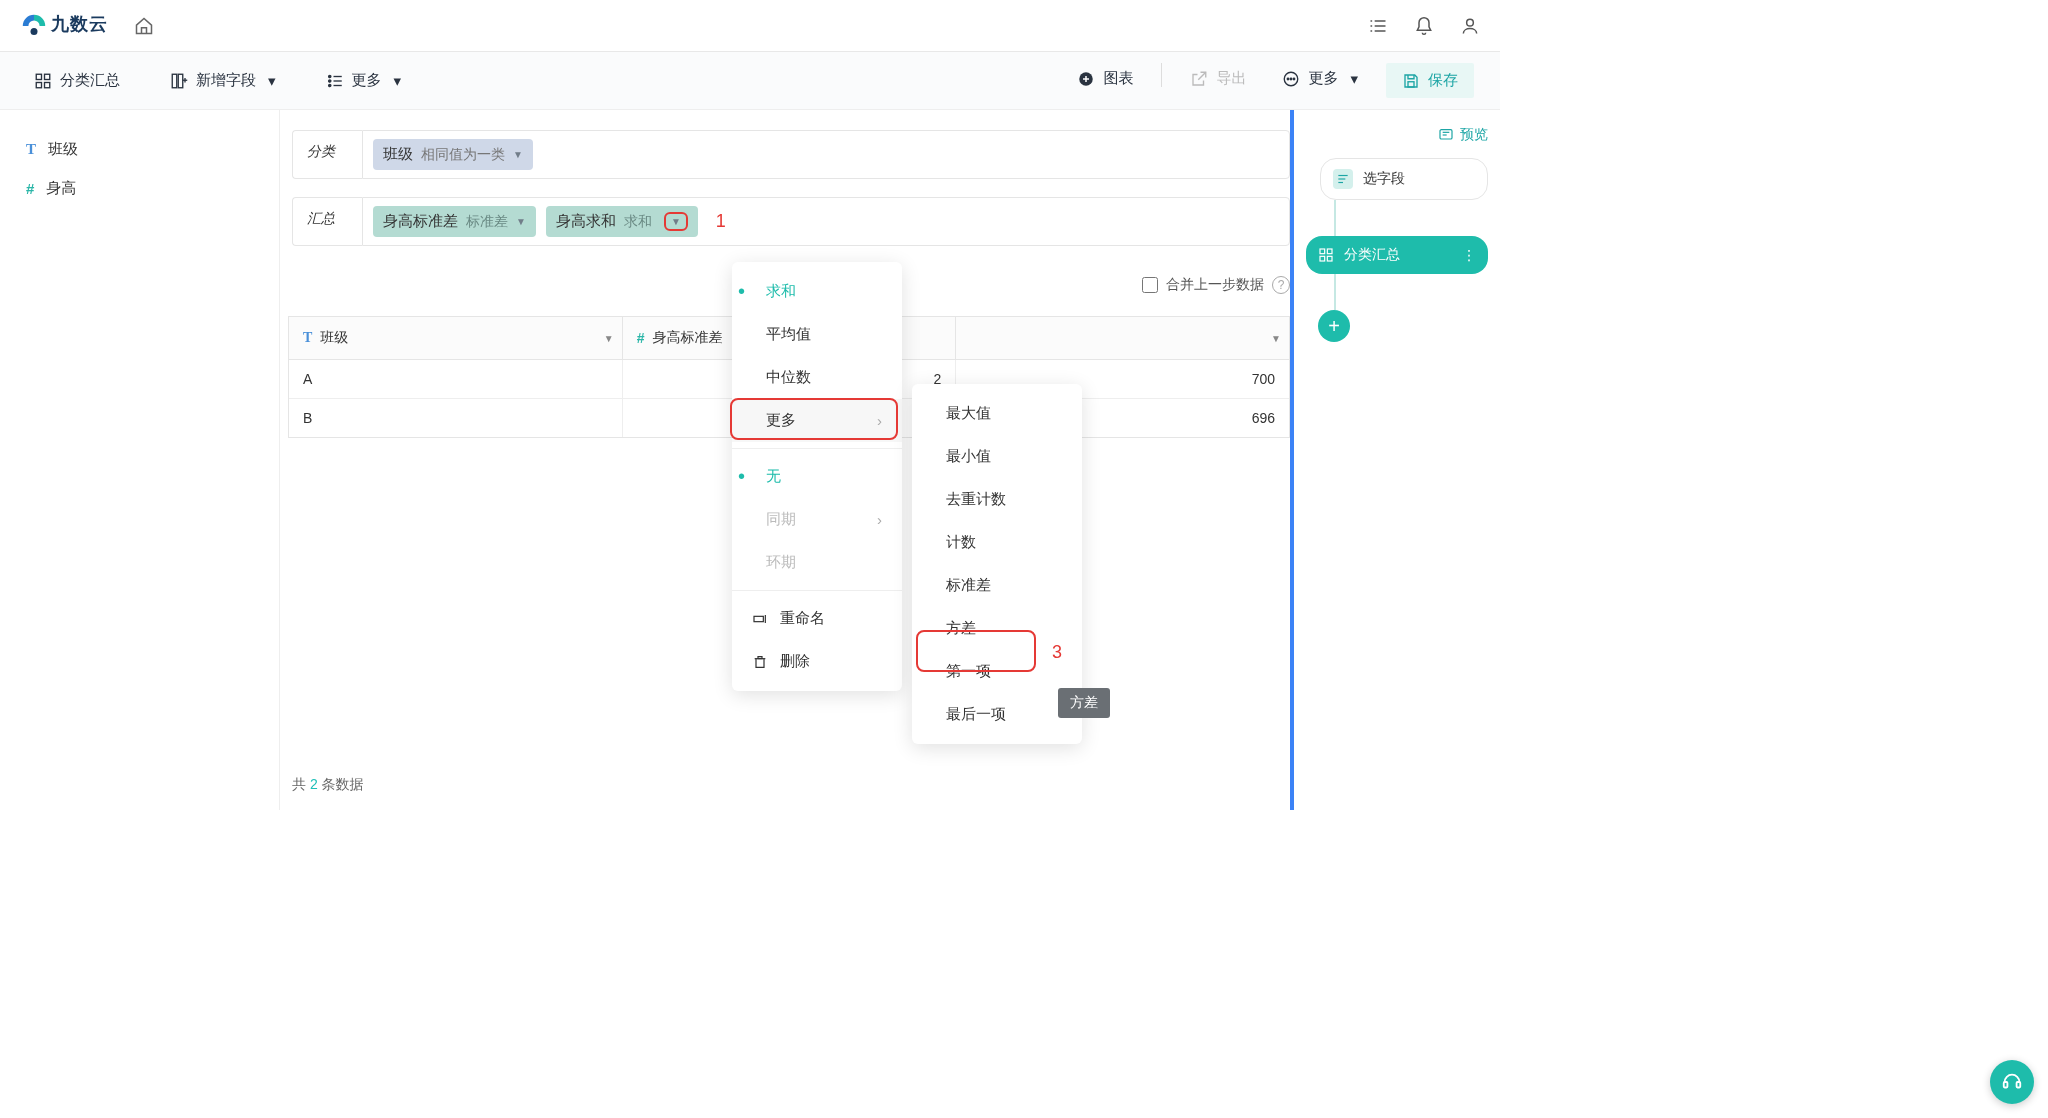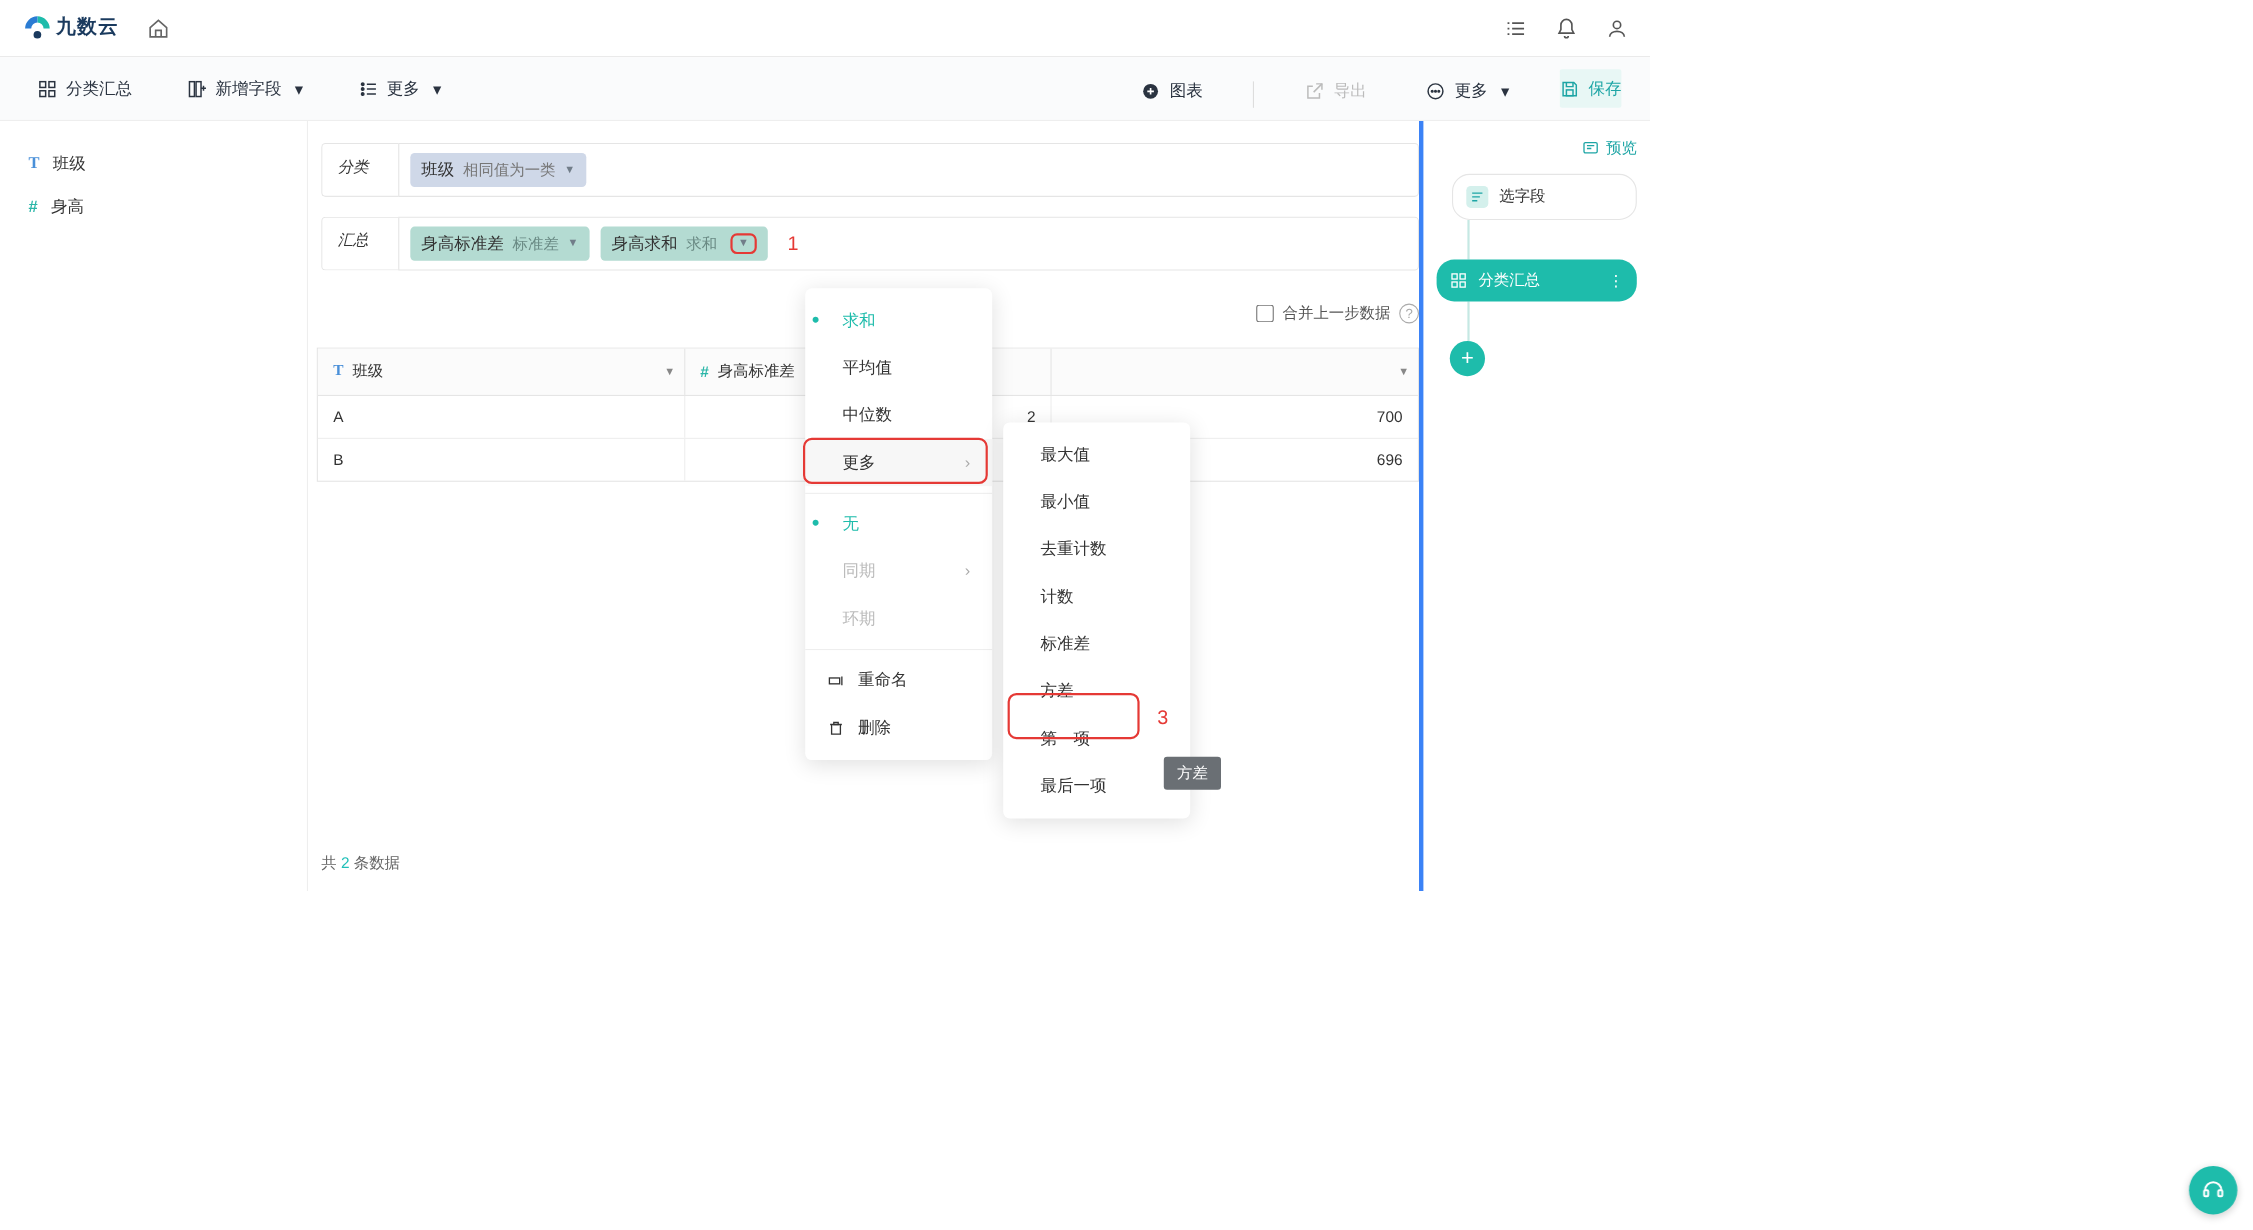--- a/index.html
+++ b/index.html
@@ -18,23 +18,23 @@
     .tab-close { margin-left: 110px; color: #666; cursor: pointer; font-size: 16px; }
     .spacer { flex: 1; }
     .head-icons { display: flex; align-items: center; gap: 26px; color: #555; }
     .head-icons > * { cursor: pointer; }
     
     
     .toolbar { display: flex; align-items: center; height: 58px; padding: 0 26px; background: #fafbfc; border-bottom: 1px solid #eee; }
     .tool-btn { display: flex; align-items: center; gap: 8px; padding: 6px 8px; color: #2a3340; font-size: 15px; cursor: pointer; }
     .tool-btn .caret { margin-left: 4px; }
     .tool-sep { width: 34px; }
-    .toolbar-right { display: flex; align-items: flex-end; gap: 38px; }
+    .toolbar-right { display: flex; align-items: flex-start; gap: 20px; }
     .tool-btn.disabled { color: #bbb; }
-    .save-btn { color: #1da5a5; background: #e8f7f5; padding: 8px 0; border-radius: 2px; }
+    .save-btn { color: #1da5a5; background: #e8f7f5; padding: 8px 16px; border-radius: 2px; }
     .divider-v { width: 1px; height: 24px; background: #ddd; }
     
     
     .main { display: flex; min-height: 700px; }
     .sidebar-left { width: 280px; border-right: 1px solid #eee; padding: 20px 22px; }
     .field-item { display: flex; align-items: center; gap: 12px; padding: 10px 4px; font-size: 15px; color: #333; cursor: pointer; }
     .icon-t { color: #4a90d9; font-weight: 700; font-family: serif; }
     .icon-hash { color: #2bb6a8; font-weight: 700; }
     
     .center { flex: 1; padding: 20px 0 12px 8px; display: flex; flex-direction: column; }

